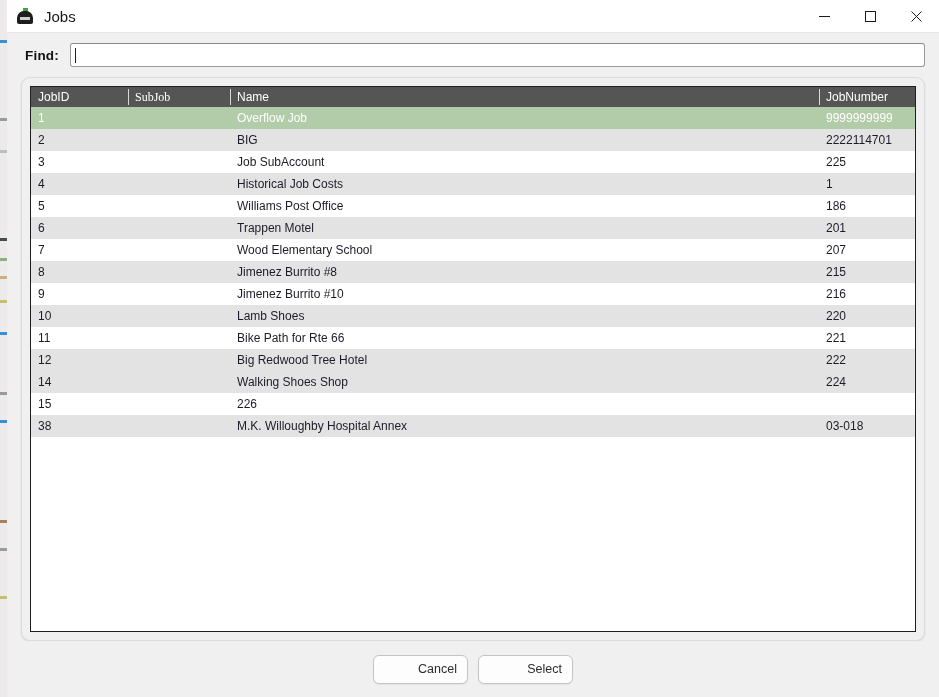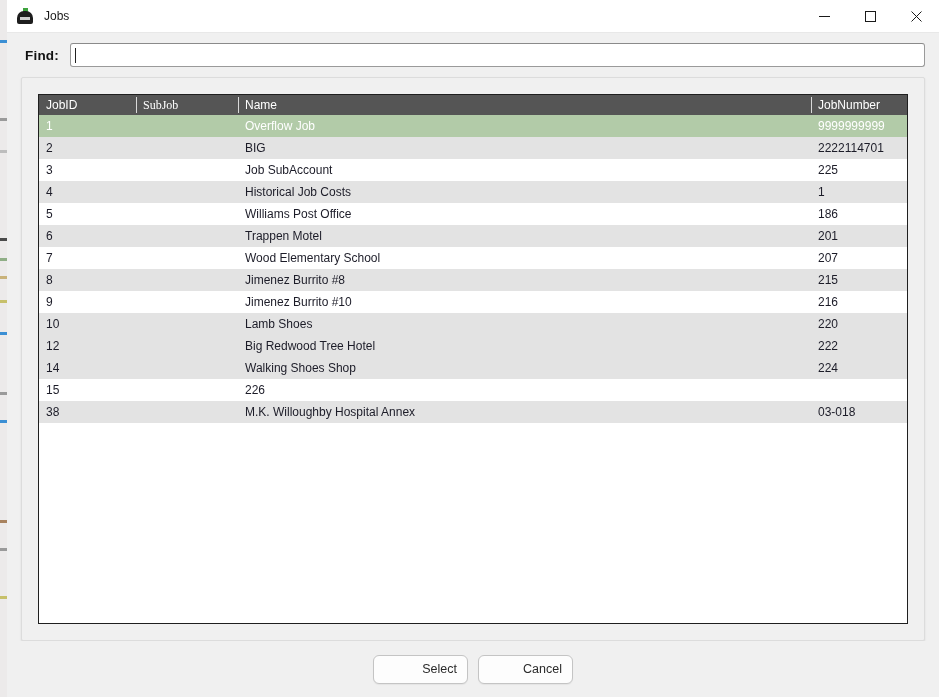--- a/index.html
+++ b/index.html
@@ -71,21 +71,21 @@
     background: #3ea33e;
   }
   .app-icon .slot {
     position: absolute;
     left: 3px; top: 9px;
     width: 10px; height: 3px;
     background: #cfcfcf;
   }
   .title-text {
     margin-left: 11px;
-    font-size: 12px;
+    font-size: 15px;
     color: #1a1a1a;
     line-height: 1;
   }
   .win-controls {
     margin-left: auto;
     display: flex;
     height: 32px;
     flex: 0 0 auto;
   }
   .win-btn {
@@ -142,23 +142,23 @@
     margin-left: 1px;
     color: #111;
   }
 
   
   .groupbox {
     margin: 0 14px;
     flex: 1 1 auto;
     background: #f0f0f0;
     border: 1px solid #dcdcdc;
-    border-radius: 2px;
+    border-radius: 9px;
     box-shadow: 0 1px 2px rgba(0,0,0,0.10);
-    padding: 16px;
+    padding: 8px;
     box-sizing: border-box;
     min-height: 0;
     display: flex;
   }
 
   .grid-wrap {
     flex: 1 1 auto;
     background: #ffffff;
     border: 1px solid #1f1f1f;
     box-sizing: border-box;
@@ -380,20 +380,26 @@
               <div class="cell col-subjob"></div>
               <div class="cell col-name">Jimenez Burrito #10</div>
               <div class="cell col-jobnum">216</div>
             </div>
             <div class="row alt">
               <div class="cell col-jobid">10</div>
               <div class="cell col-subjob"></div>
               <div class="cell col-name">Lamb Shoes</div>
               <div class="cell col-jobnum">220</div>
             </div>
+            <div class="row">
+              <div class="cell col-jobid">11</div>
+              <div class="cell col-subjob"></div>
+              <div class="cell col-name">Bike Path for Rte 66</div>
+              <div class="cell col-jobnum">221</div>
+            </div>
             <div class="row alt">
               <div class="cell col-jobid">12</div>
               <div class="cell col-subjob"></div>
               <div class="cell col-name">Big Redwood Tree Hotel</div>
               <div class="cell col-jobnum">222</div>
             </div>
             <div class="row alt">
               <div class="cell col-jobid">14</div>
               <div class="cell col-subjob"></div>
               <div class="cell col-name">Walking Shoes Shop</div>
@@ -409,18 +415,18 @@
               <div class="cell col-subjob"></div>
               <div class="cell col-name">M.K. Willoughby Hospital Annex</div>
               <div class="cell col-jobnum">03-018</div>
             </div>
           </div>
 
       </div>
     </div>
 
     <div class="footer">
+      <button class="btn">Cancel</button>
       <button class="btn">Select</button>
-      <button class="btn">Cancel</button>
     </div>
 
   </div>
 </div>
 
 </body></html>

